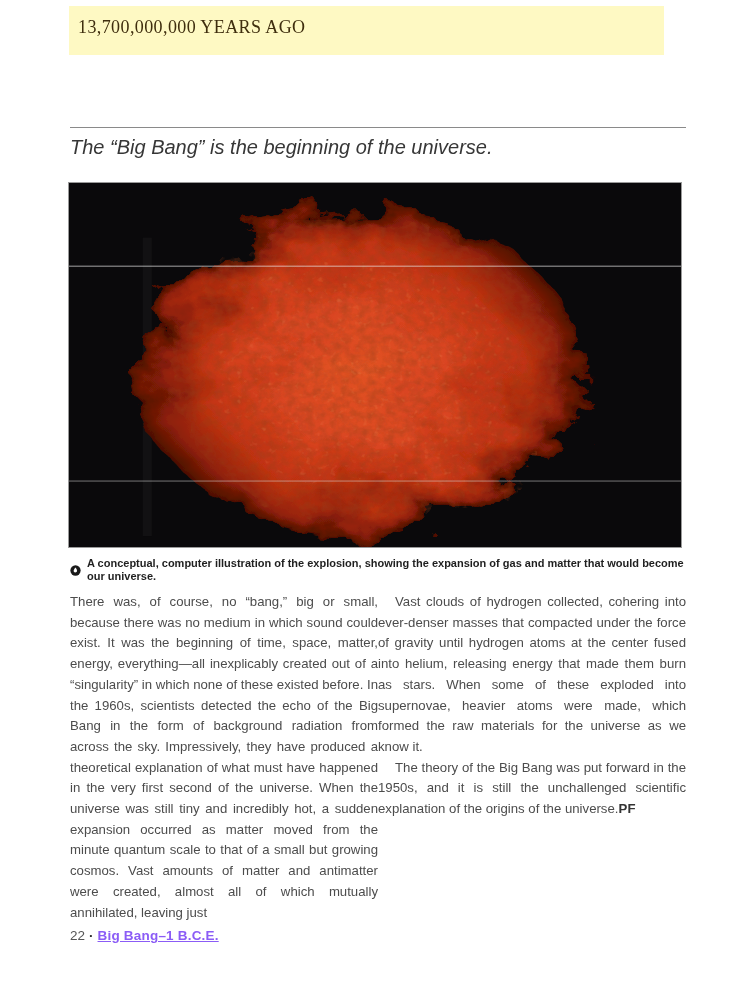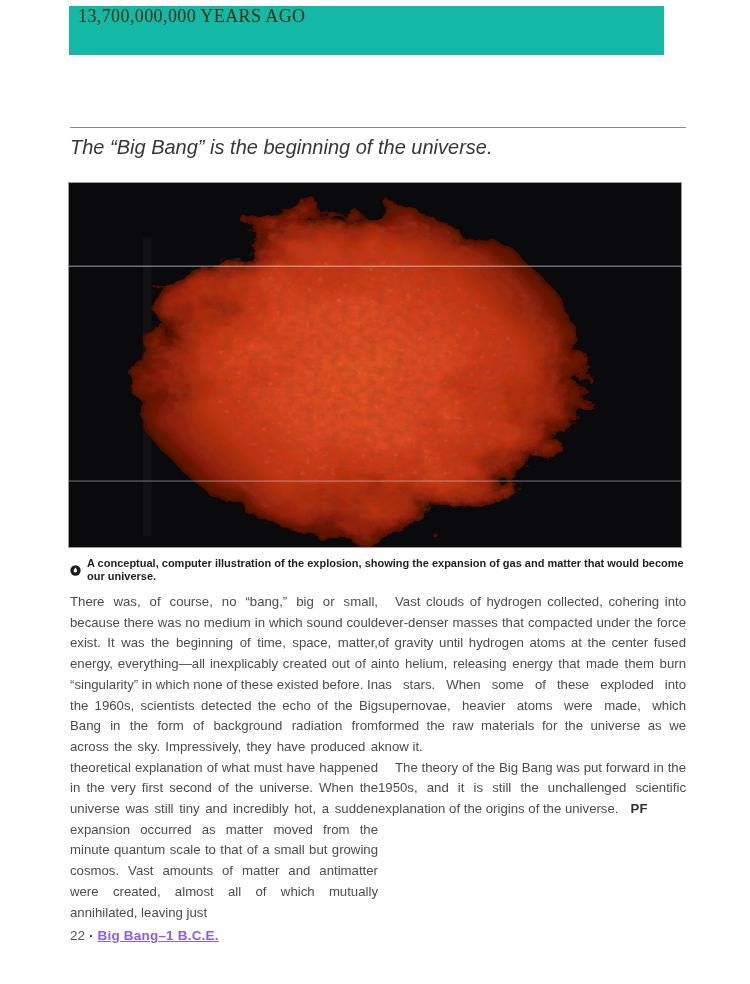--- a/index.html
+++ b/index.html
@@ -3,21 +3,21 @@
 <meta charset="utf-8">
 <style>
   * { margin:0; padding:0; box-sizing:border-box; }
   html,body { background:#ffffff; }
   .page {
     position:relative; width:750px; height:984px; background:#ffffff;
     font-family:"Liberation Sans", sans-serif; overflow:hidden;
   }
   .banner {
     position:absolute; left:69px; top:6px; width:595px; height:49px;
-    background:#14b8a6; display:flex; align-items:flex-start;
+    background:#fef9c3; display:flex; align-items:center;
     padding:0 0 6px 9px;
   }
   .banner-text {
     font-family:"Liberation Serif", serif; font-size:18px; color:#3f2e0e;
     letter-spacing:0.4px;
   }
   .title {
     position:absolute; left:70px; top:85px; width:616px;
     font-size:29px; font-weight:bold; color:#151515; letter-spacing:-0.7px;
   }
@@ -42,21 +42,21 @@
   .caption-icon { flex:0 0 auto; margin-top:0px; }
   .columns {
     position:absolute; left:70px; top:592px; width:616px;
     display:flex; 
   }
   .col {
     flex:1; font-size:13.2px; line-height:20.7px; text-align:justify;
     color:#4c4c4c;
   }
   .col p.indent { text-indent:17px; }
-  .initials { font-weight:bold; color:#333333; margin-left:12px; letter-spacing:0.3px; }
+  .initials { font-weight:bold; color:#333333; margin-left:0; letter-spacing:0.3px; }
   .footer {
     position:absolute; left:70px; top:928px; font-size:13.5px; color:#555555;
   }
   .footer .sep { font-weight:bold; color:#2c2c2c; padding:0 4px; }
   .footer .section { font-weight:bold; color:#8b5cf6; letter-spacing:0.2px;text-decoration:underline; }
 </style>
 </head>
 <body>
 
 <div class="page">

